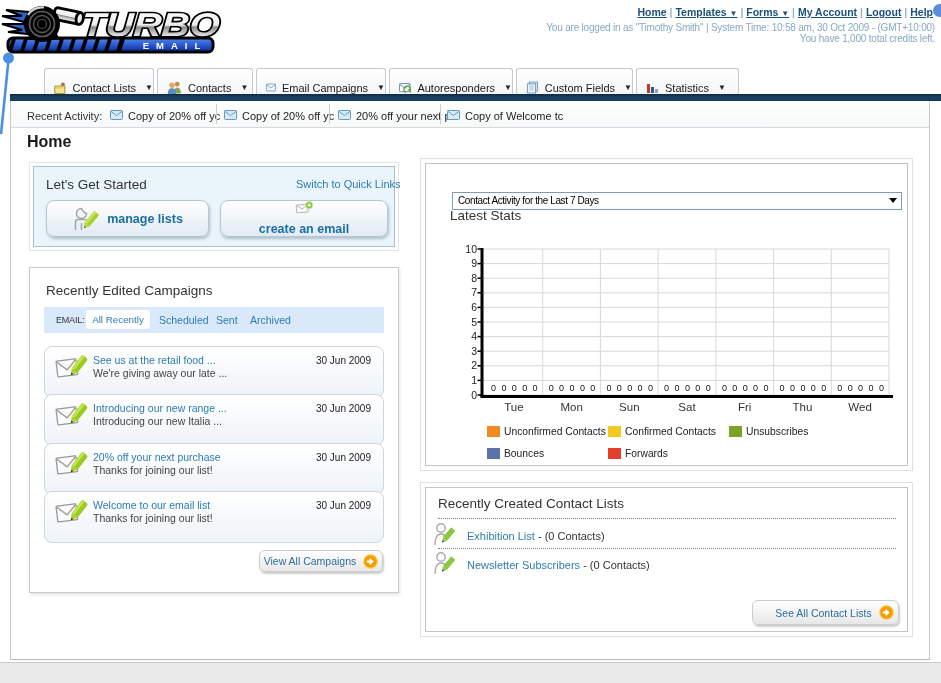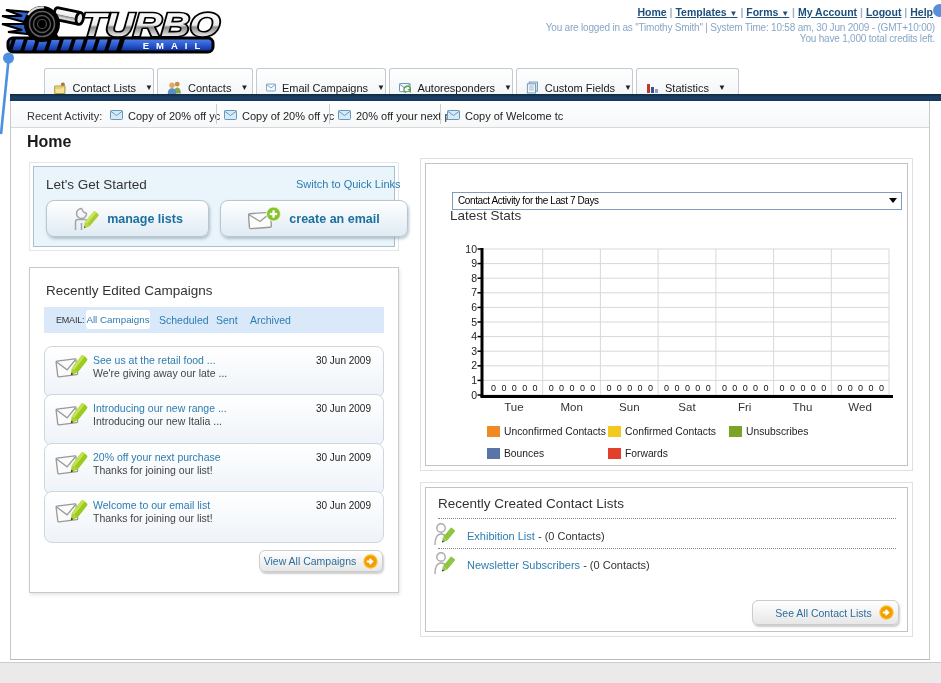--- a/index.html
+++ b/index.html
@@ -72,21 +72,21 @@
 
 <svg class="abs" style="left:0;top:50px" width="18" height="90" viewBox="0 0 18 90">
   <line x1="8.5" y1="10" x2="1" y2="84" stroke="#4d8fe0" stroke-width="2.6"></line>
   <circle cx="8.5" cy="8" r="5.5" fill="#4d8fe0"></circle>
 </svg>
 
 <div class="abs" id="hdrlinks" style="top:6px;right:8px;font-size:10.5px;font-weight:bold;color:#9ab0c8;white-space:nowrap;">
   <a style="color:#1c4f7c;text-decoration:underline">Home</a> | <a style="color:#1c4f7c;text-decoration:underline">Templates <span style="font-size:8px">▼</span></a> | <a style="color:#1c4f7c;text-decoration:underline">Forms <span style="font-size:8px">▼</span></a> | <a style="color:#1c4f7c;text-decoration:underline">My Account</a> | <a style="color:#1c4f7c;text-decoration:underline">Logout</a> | <a style="color:#1c4f7c;text-decoration:underline">Help</a>
 </div>
 <div class="abs" style="top:4px;right:-5px;width:13px;height:13px;border-radius:50%;background:#5b8ed6;"></div>
-<div class="abs" style="top:22px;right:6px;font-size:10px;letter-spacing:-0.2px;color:#89a7c6;">You are logged in as "Timothy Smith" | System Time: 10:58 am, 30 Jun 2009 - (GMT+10:00)</div>
+<div class="abs" style="top:22px;right:6px;font-size:10px;letter-spacing:-0.2px;color:#89a7c6;">You are logged in as "Timothy Smith" | System Time: 10:58 am, 30 Oct 2009 - (GMT+10:00)</div>
 <div class="abs" style="top:33px;right:6px;font-size:10px;letter-spacing:-0.2px;color:#89a7c6;">You have 1,000 total credits left.</div>
 
 <div class="abs" style="left:15px;top:68px;height:38px;display:flex;padding-left:29px;">
   <div class="tab" style="width:110px">
     <svg width="14" height="14" viewBox="0 0 14 14">
         <circle cx="10" cy="3" r="2.2" fill="#a9713c"></circle>
         <path d="M7.5 5 C7.5 4.2 12.5 4.2 12.5 5 L12.5 8 L7.5 8 Z" fill="#8fa6b8"></path>
         <rect x="0.8" y="4.8" width="11.4" height="8.4" rx="0.8" fill="#f5e490" stroke="#b09a45" stroke-width="1.2"></rect>
         <path d="M1.5 7 L8 7 L9.5 5.5 L12 5.5" fill="none" stroke="#cdb55e"></path>
       </svg>
@@ -185,21 +185,21 @@
     <path d="M3.5 24 L3.5 16 Q3.5 13.5 6 13.5 L13 13.5 Q15 13.5 15.5 15.5 M9.5 24 L9.5 17" fill="none" stroke="#a5a5a5" stroke-width="1.5"></path>
     <g transform="rotate(40 18.5 14)">
         <rect x="15.5" y="4.5" width="6.5" height="15" rx="1.5" fill="#a9cf2f"></rect>
         <rect x="15.5" y="4.5" width="2.8" height="15" rx="1.4" fill="#cbe35c"></rect>
         <path d="M15.5 19.5 L22 19.5 L18.7 24.5 Z" fill="#b4d63d"></path>
         <path d="M17.7 22.7 L19.8 22.7 L18.7 24.5 Z" fill="#555"></path>
       </g>
   </svg>
   <span>manage lists</span>
 </div>
-<div class="abs gsbtn" style="left:220px;top:200px;width:188px;height:37px;">
+<div class="abs gsbtn" style="left:220px;top:200px;width:168px;height:37px;flex-direction:column;">
   <svg width="33" height="25" viewBox="0 0 33 25">
     <g transform="rotate(-4 12 15)">
         <rect x="1" y="7" width="22" height="15" rx="1.5" fill="#fcfcfc" stroke="#9a9a9a" stroke-width="1.4"></rect>
         <path d="M1.5 8 L12 15.5 L22.5 8" fill="none" stroke="#9a9a9a" stroke-width="1.4"></path>
       </g>
     <circle cx="25.5" cy="8" r="7" fill="#85c42c" stroke="#e9f6d2" stroke-width="1"></circle>
     <rect x="21.8" y="6.9" width="7.4" height="2.3" fill="#fff"></rect>
       <rect x="24.4" y="4.3" width="2.3" height="7.4" fill="#fff"></rect>
   </svg>
   <span>create an email</span>
@@ -207,21 +207,21 @@
 <style>
   .gsbtn { border:1px solid #b6c6d2; border-radius:8px; background:linear-gradient(180deg,#ffffff,#e0ebf3);
            box-shadow:1px 2px 3px rgba(120,140,155,0.5); display:flex; align-items:center; justify-content:center; gap:8px;
            font-size:12.5px; font-weight:bold; color:#1c6fa0; }
 </style>
 
 <div class="abs" style="left:29px;top:267px;width:370px;height:326px;border:1px solid #c9c9c9;background:#fff;box-shadow:1px 2px 3px rgba(0,0,0,0.10);"></div>
 <div class="abs" style="left:46px;top:283px;font-size:13.5px;color:#333;">Recently Edited Campaigns</div>
 <div class="abs" style="left:44px;top:307px;width:340px;height:26px;background:#d9e9fa;font-size:11px;">
   <span style="position:absolute;left:12px;top:8px;font-size:9px;letter-spacing:-0.2px;color:#333;">EMAIL:</span>
-  <span style="position:absolute;left:42px;top:3px;width:64px;height:19px;background:#fff;border-radius:3px;color:#2e7cb0;font-size:9.8px;text-align:center;line-height:19px;white-space:nowrap;">All Campaigns</span>
+  <span style="position:absolute;left:42px;top:3px;width:64px;height:19px;background:#fff;border-radius:3px;color:#2e7cb0;font-size:9.8px;text-align:center;line-height:19px;white-space:nowrap;">All Recently</span>
   <a class="teal" style="position:absolute;left:115px;top:7px;font-size:10.5px;">Scheduled</a>
   <a class="teal" style="position:absolute;left:172px;top:7px;font-size:10.5px;">Sent</a>
   <a class="teal" style="position:absolute;left:206px;top:7px;font-size:10.5px;">Archived</a>
 </div>
 
 <div class="abs citem" style="left:44px;top:346px;">
   <svg class="cic" width="36" height="30" viewBox="0 0 36 30">
     <g transform="rotate(-7 11 18)">
         <rect x="2" y="9" width="20" height="16" rx="1" fill="#fbfbfb" stroke="#999" stroke-width="1.3"></rect>
         <path d="M2.5 10 L12 19 L21.5 10" fill="none" stroke="#999" stroke-width="1.3"></path>

